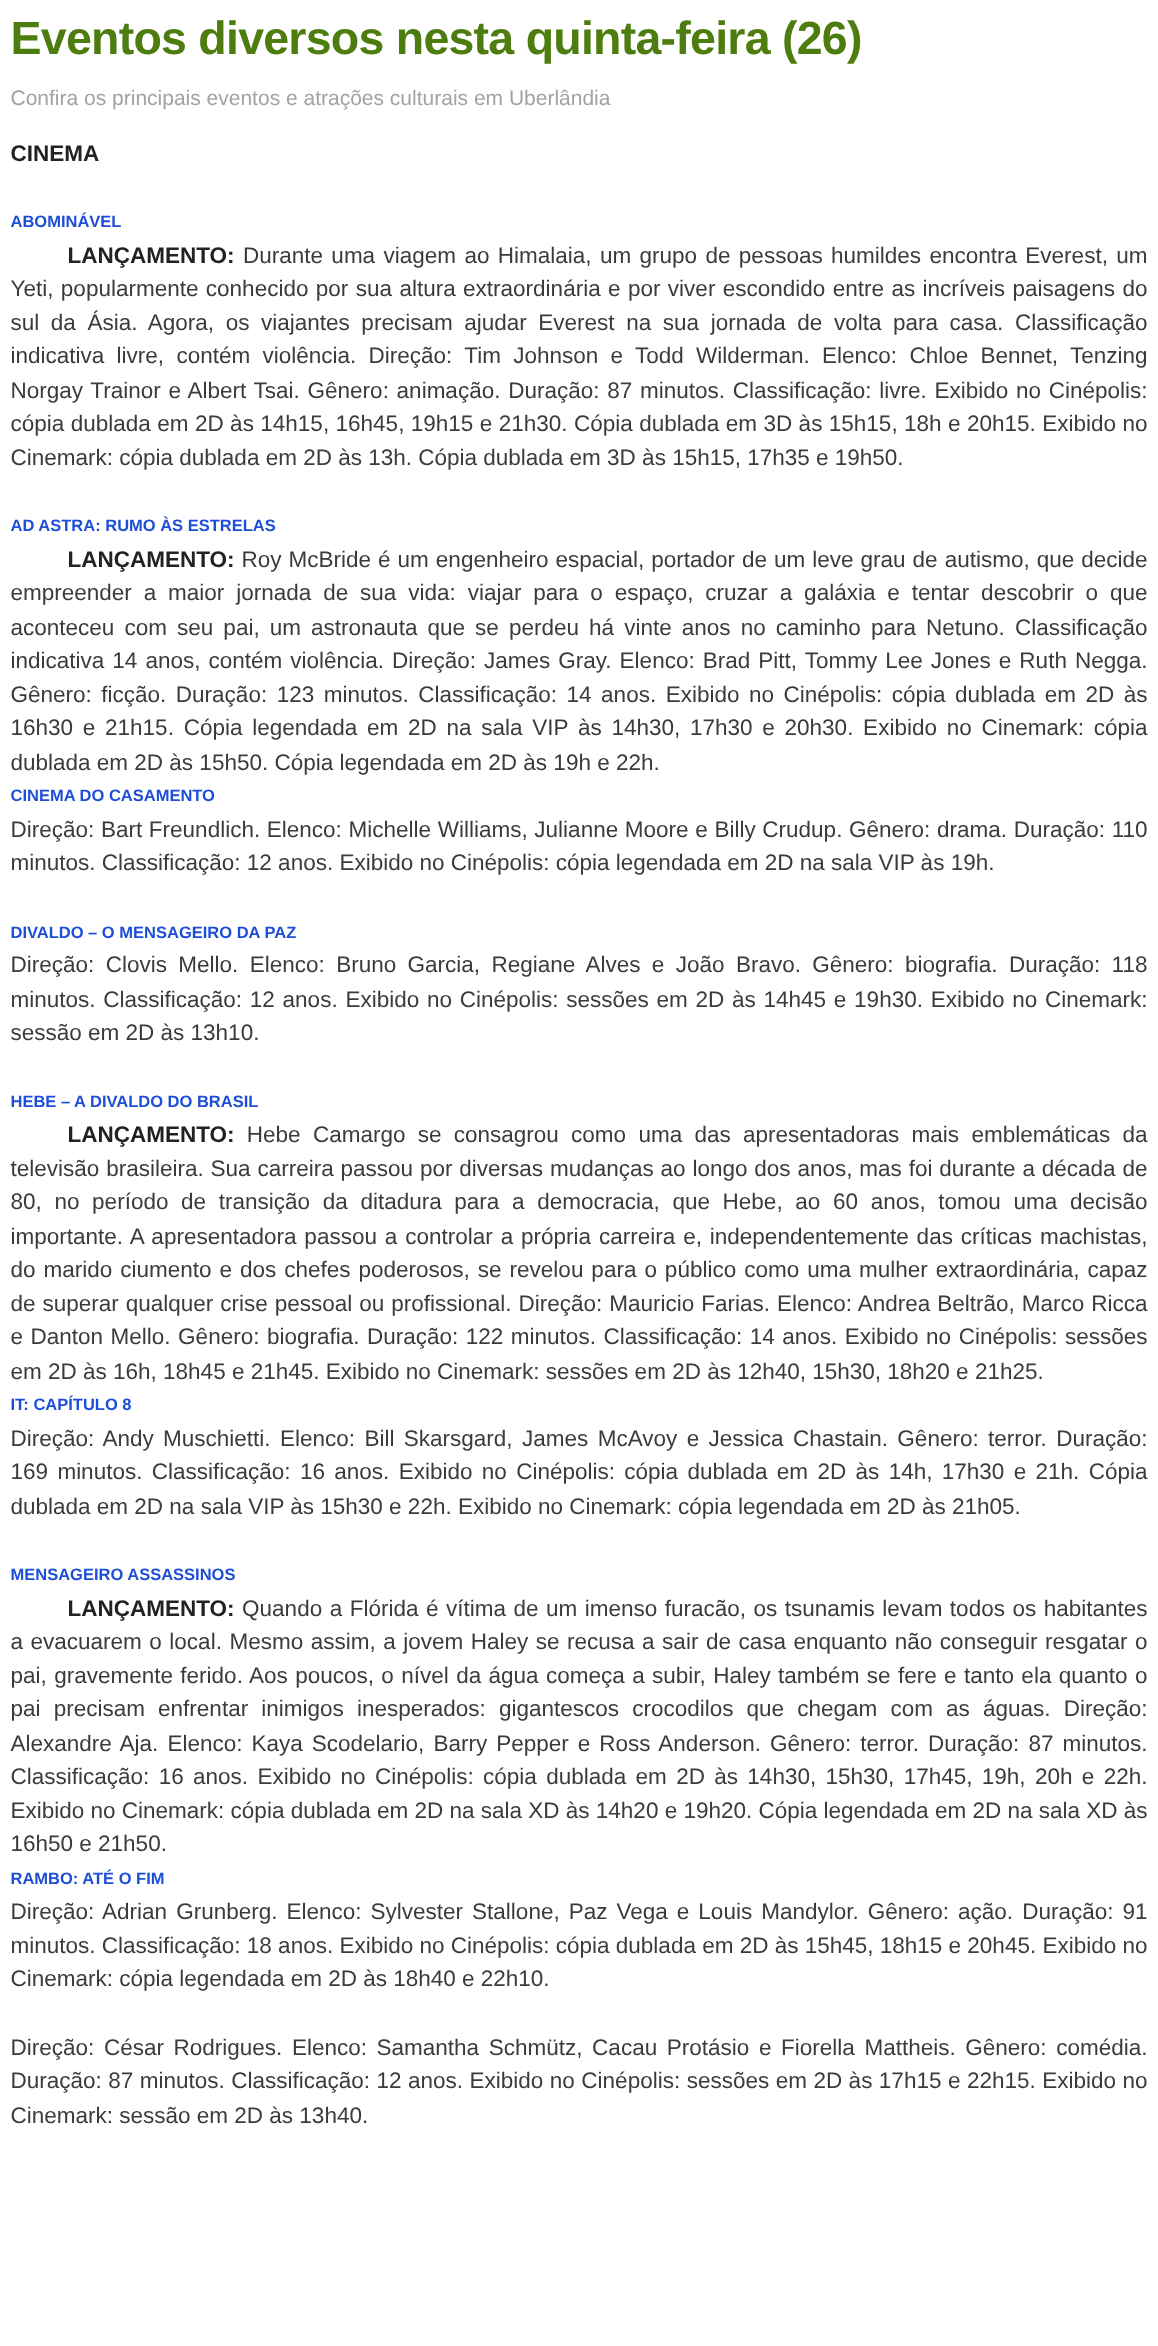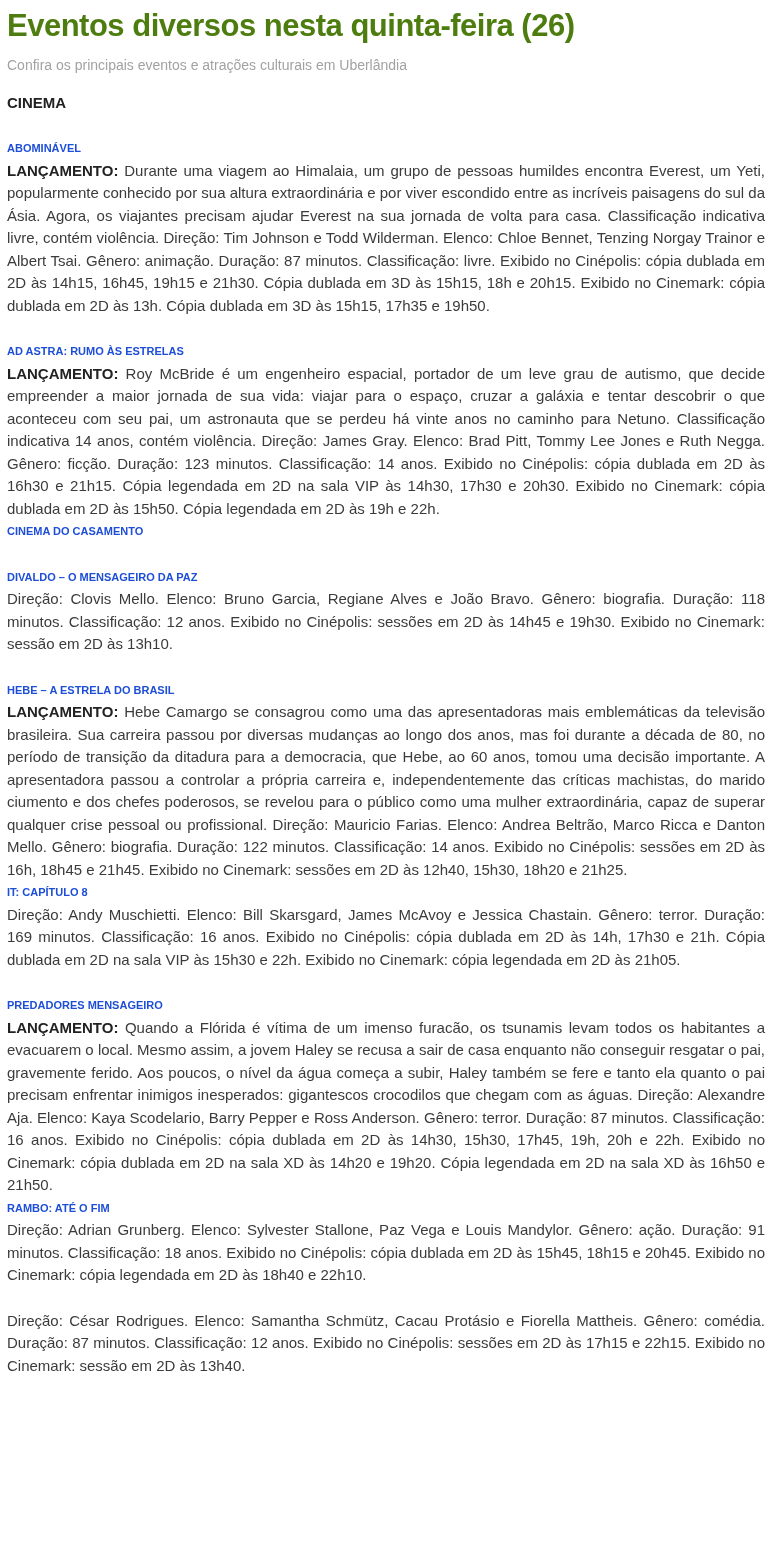--- a/index.html
+++ b/index.html
@@ -50,20 +50,21 @@
   p.movie-body {
     margin: 0;
     font-size: 15px;
     line-height: 22.5px;
     color: #3b3b3b;
     text-align: justify;
   }
   p.movie-body .lead {
     font-weight: bold;
     color: #222222;
+    margin-left: 38px;
   }
 </style>
 </head>
 <body>
 
 <main>
   <h1 class="page-title">Eventos diversos nesta quinta-feira (26)</h1>
 
   <p class="subtitle">Confira os principais eventos e atrações culturais em Uberlândia</p>
 
@@ -75,40 +76,41 @@
     <p class="movie-body"><strong class="lead">LANÇAMENTO: </strong><span class="body-text">Durante uma viagem ao Himalaia, um grupo de pessoas humildes encontra Everest, um Yeti, popularmente conhecido por sua altura extraordinária e por viver escondido entre as incríveis paisagens do sul da Ásia. Agora, os viajantes precisam ajudar Everest na sua jornada de volta para casa. Classificação indicativa livre, contém violência. Direção: Tim Johnson e Todd Wilderman. Elenco: Chloe Bennet, Tenzing Norgay Trainor e Albert Tsai. Gênero: animação. Duração: 87 minutos. Classificação: livre. Exibido no Cinépolis: cópia dublada em 2D às 14h15, 16h45, 19h15 e 21h30. Cópia dublada em 3D às 15h15, 18h e 20h15. Exibido no Cinemark: cópia dublada em 2D às 13h. Cópia dublada em 3D às 15h15, 17h35 e 19h50.</span></p>
   </section>
 
   <section class="listing">
     <h3 class="movie-title">AD ASTRA: RUMO ÀS ESTRELAS</h3>
     <p class="movie-body"><strong class="lead">LANÇAMENTO: </strong><span class="body-text">Roy McBride é um engenheiro espacial, portador de um leve grau de autismo, que decide empreender a maior jornada de sua vida: viajar para o espaço, cruzar a galáxia e tentar descobrir o que aconteceu com seu pai, um astronauta que se perdeu há vinte anos no caminho para Netuno. Classificação indicativa 14 anos, contém violência. Direção: James Gray. Elenco: Brad Pitt, Tommy Lee Jones e Ruth Negga. Gênero: ficção. Duração: 123 minutos. Classificação: 14 anos. Exibido no Cinépolis: cópia dublada em 2D às 16h30 e 21h15. Cópia legendada em 2D na sala VIP às 14h30, 17h30 e 20h30. Exibido no Cinemark: cópia dublada em 2D às 15h50. Cópia legendada em 2D às 19h e 22h.</span></p>
   </section>
 
   <section class="listing no-gap">
     <h3 class="movie-title">CINEMA DO CASAMENTO</h3>
+    <p class="movie-body"><span class="body-text">Direção: Bart Freundlich. Elenco: Michelle Williams, Julianne Moore e Billy Crudup. Gênero: drama. Duração: 110 minutos. Classificação: 12 anos. Exibido no Cinépolis: cópia legendada em 2D na sala VIP às 19h.</span></p>
   </section>
 
   <section class="listing">
     <h3 class="movie-title">DIVALDO – O MENSAGEIRO DA PAZ</h3>
     <p class="movie-body"><span class="body-text">Direção: Clovis Mello. Elenco: Bruno Garcia, Regiane Alves e João Bravo. Gênero: biografia. Duração: 118 minutos. Classificação: 12 anos. Exibido no Cinépolis: sessões em 2D às 14h45 e 19h30. Exibido no Cinemark: sessão em 2D às 13h10.</span></p>
   </section>
 
   <section class="listing">
-    <h3 class="movie-title">HEBE – A ESTRELA DO BRASIL</h3>
+    <h3 class="movie-title">HEBE – A DIVALDO DO BRASIL</h3>
     <p class="movie-body"><strong class="lead">LANÇAMENTO: </strong><span class="body-text">Hebe Camargo se consagrou como uma das apresentadoras mais emblemáticas da televisão brasileira. Sua carreira passou por diversas mudanças ao longo dos anos, mas foi durante a década de 80, no período de transição da ditadura para a democracia, que Hebe, ao 60 anos, tomou uma decisão importante. A apresentadora passou a controlar a própria carreira e, independentemente das críticas machistas, do marido ciumento e dos chefes poderosos, se revelou para o público como uma mulher extraordinária, capaz de superar qualquer crise pessoal ou profissional. Direção: Mauricio Farias. Elenco: Andrea Beltrão, Marco Ricca e Danton Mello. Gênero: biografia. Duração: 122 minutos. Classificação: 14 anos. Exibido no Cinépolis: sessões em 2D às 16h, 18h45 e 21h45. Exibido no Cinemark: sessões em 2D às 12h40, 15h30, 18h20 e 21h25.</span></p>
   </section>
 
   <section class="listing no-gap">
     <h3 class="movie-title">IT: CAPÍTULO 8</h3>
     <p class="movie-body"><span class="body-text">Direção: Andy Muschietti. Elenco: Bill Skarsgard, James McAvoy e Jessica Chastain. Gênero: terror. Duração: 169 minutos. Classificação: 16 anos. Exibido no Cinépolis: cópia dublada em 2D às 14h, 17h30 e 21h. Cópia dublada em 2D na sala VIP às 15h30 e 22h. Exibido no Cinemark: cópia legendada em 2D às 21h05.</span></p>
   </section>
 
 
   <section class="listing">
-    <h3 class="movie-title">PREDADORES MENSAGEIRO</h3>
+    <h3 class="movie-title">MENSAGEIRO ASSASSINOS</h3>
     <p class="movie-body"><strong class="lead">LANÇAMENTO: </strong><span class="body-text">Quando a Flórida é vítima de um imenso furacão, os tsunamis levam todos os habitantes a evacuarem o local. Mesmo assim, a jovem Haley se recusa a sair de casa enquanto não conseguir resgatar o pai, gravemente ferido. Aos poucos, o nível da água começa a subir, Haley também se fere e tanto ela quanto o pai precisam enfrentar inimigos inesperados: gigantescos crocodilos que chegam com as águas. Direção: Alexandre Aja. Elenco: Kaya Scodelario, Barry Pepper e Ross Anderson. Gênero: terror. Duração: 87 minutos. Classificação: 16 anos. Exibido no Cinépolis: cópia dublada em 2D às 14h30, 15h30, 17h45, 19h, 20h e 22h. Exibido no Cinemark: cópia dublada em 2D na sala XD às 14h20 e 19h20. Cópia legendada em 2D na sala XD às 16h50 e 21h50.</span></p>
   </section>
 
   <section class="listing no-gap">
     <h3 class="movie-title">RAMBO: ATÉ O FIM</h3>
     <p class="movie-body"><span class="body-text">Direção: Adrian Grunberg. Elenco: Sylvester Stallone, Paz Vega e Louis Mandylor. Gênero: ação. Duração: 91 minutos. Classificação: 18 anos. Exibido no Cinépolis: cópia dublada em 2D às 15h45, 18h15 e 20h45. Exibido no Cinemark: cópia legendada em 2D às 18h40 e 22h10.</span></p>
   </section>
 
   <section class="listing">
     <p class="movie-body"><span class="body-text">Direção: César Rodrigues. Elenco: Samantha Schmütz, Cacau Protásio e Fiorella Mattheis. Gênero: comédia. Duração: 87 minutos. Classificação: 12 anos. Exibido no Cinépolis: sessões em 2D às 17h15 e 22h15. Exibido no Cinemark: sessão em 2D às 13h40.</span></p>

